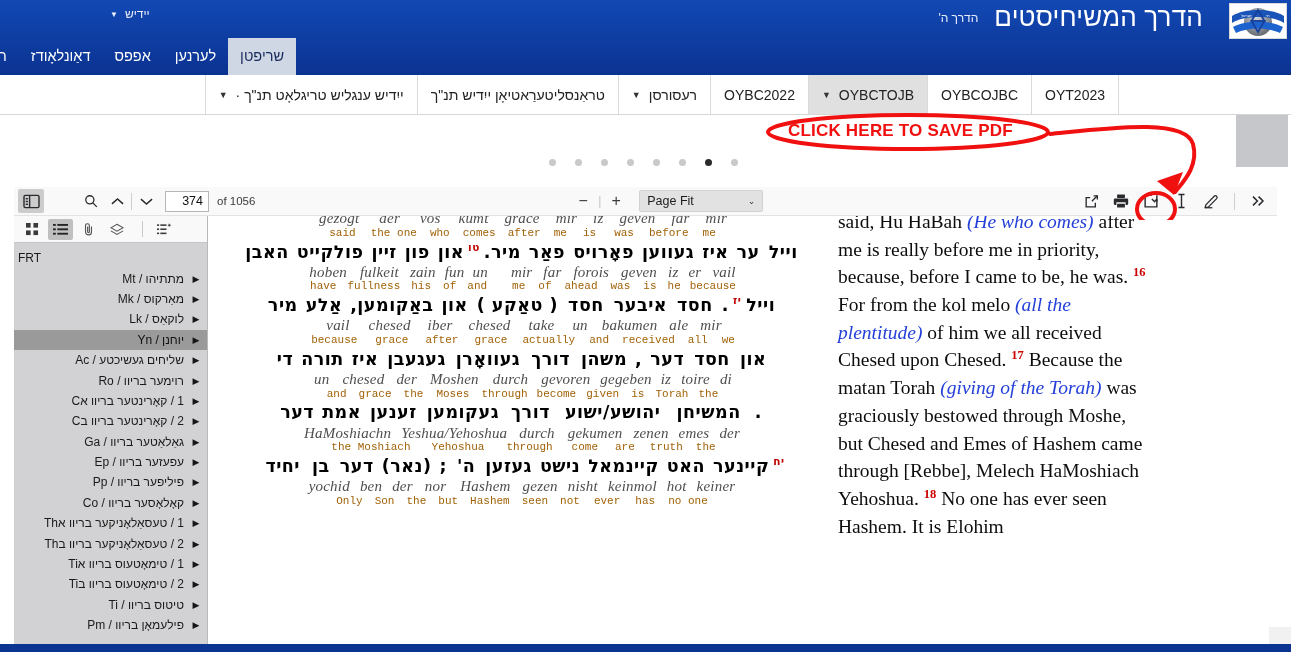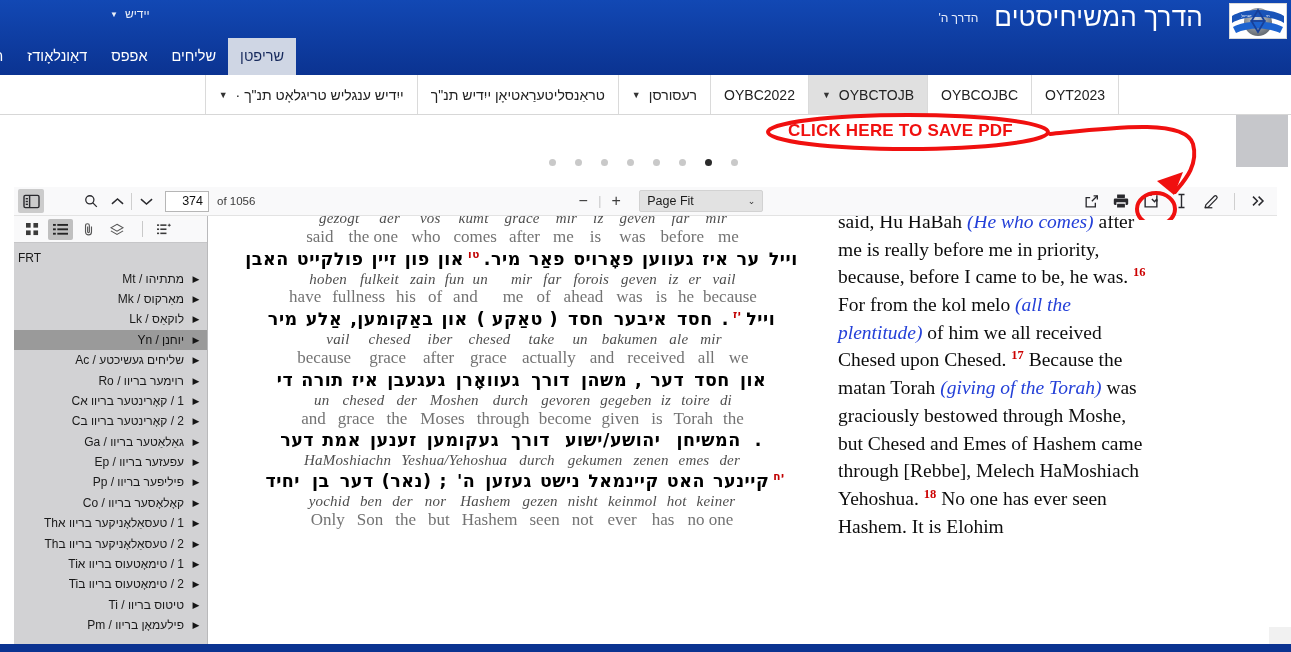--- a/index.html
+++ b/index.html
@@ -163,22 +163,22 @@
     font-size: 17.5px; color: #000; line-height: 1.32; white-space: nowrap;
     letter-spacing: .5px;
   }
   .il-sup { font-size: 10.5px; color: #c00000; vertical-align: super; font-weight: bold;}
   .il-tr {
     font-family: "Liberation Serif", serif; font-style: italic;
     font-size: 15px; color: #4e4e4e; line-height: 1.12; direction: ltr;
     white-space: nowrap; letter-spacing: .2px;
   }
   .il-en {
-    font-family: Liberation Serif, serif;
-    font-size: 17px; color: #737373; line-height: 1.16; direction: ltr;
+    font-family: Liberation Mono, monospace;
+    font-size: 11px; color: #a16207; line-height: 1.16; direction: ltr;
     white-space: nowrap;
   }
   .il-sp { display: inline-block; width: 14px; }
 
   .eng-col {
     position: absolute; top: -8px; left: 630px; width: 312px;
     font-family: "Liberation Serif", serif; font-size: 19.5px;
     color: #0c0c0c; line-height: 1.42; text-align: left;
   }
   .eng-col i { color: #2440d8; font-style: italic; }
@@ -227,21 +227,21 @@
           <polygon points="28,6 34.5,17 21.5,17"></polygon>
           <polygon points="28,28 21.5,17 34.5,17"></polygon>
         </g>
         <text x="11" y="13" font-size="4" fill="#ffffff" font-family="Liberation Sans, sans-serif">ישראל</text>
         <text x="36" y="13" font-size="4" fill="#ffffff" font-family="Liberation Sans, sans-serif">חי</text>
       </svg>
     </div>
 
     <div class="main-nav">
       <div class="nav-item active">שריפטן</div>
-      <div class="nav-item">שליחים</div>
+      <div class="nav-item">לערנען</div>
       <div class="nav-item">אפפס</div>
       <div class="nav-item">דאַונלאָודז</div>
       <div class="nav-item">רוף אונדז</div>
 
     </div>
   </div>
 
   <div class="tabstrip">
     <div class="tab">
       <span>OYT2023</span>
@@ -555,20 +555,23 @@
             </div>
           </div>
 
           <div class="il-group">
             <div class="il-heb">
               <span style="margin:0 6px">.</span><span style="margin:0 8px">המשיחן</span><span style="margin:0 8px">יהושע/ישוע</span><span style="margin:0 7px">דורך</span><span style="margin:0 5px">געקומען</span><span style="margin:0 5px">זענען</span><span style="margin:0 4px">אמת</span><span style="margin:0 4px">דער</span>
             </div>
             <div class="il-tr">
               <span style="margin:0 5px">HaMoshiachn</span><span style="margin:0 5px">Yeshua/Yehoshua</span><span style="margin:0 7px">durch</span><span style="margin:8px 6px">gekumen</span><span style="margin:0 5px">zenen</span><span style="margin:0 5px">emes</span><span style="margin:0 5px">der</span>
             </div>
+            <div class="il-en">
+              <span style="margin:0 9px">the Moshiach</span><span style="margin:0 12px">Yehoshua</span><span style="margin:0 10px">through</span><span style="margin:0 9px">come</span><span style="margin:0 8px">are</span><span style="margin:0 7px">truth</span><span style="margin:0 6px">the</span>
+            </div>
           </div>
 
           <div class="il-group">
             <div class="il-heb">
               <span class="il-sup">יח</span><span style="margin:0 4px">קיינער</span><span style="margin:0 4px">האט</span><span style="margin:0 4px">קיינמאל</span><span style="margin:0 4px">נישט</span><span style="margin:0 4px">געזען</span><span style="margin:0 6px">ה'</span><span style="margin:0 4px">;</span><span style="margin:0 4px">(נאר)</span><span style="margin:0 4px">דער</span><span style="margin:0 6px">בן</span><span style="margin:0 6px">יחיד</span>
             </div>
             <div class="il-tr">
               <span style="margin:0 5px">yochid</span><span style="margin:0 5px">ben</span><span style="margin:0 5px">der</span><span style="margin:0 7px">nor</span><span style="margin:0 7px">Hashem</span><span style="margin:0 5px">gezen</span><span style="margin:0 5px">nisht</span><span style="margin:0 5px">keinmol</span><span style="margin:0 5px">hot</span><span style="margin:0 5px">keiner</span>
             </div>
             <div class="il-en">

